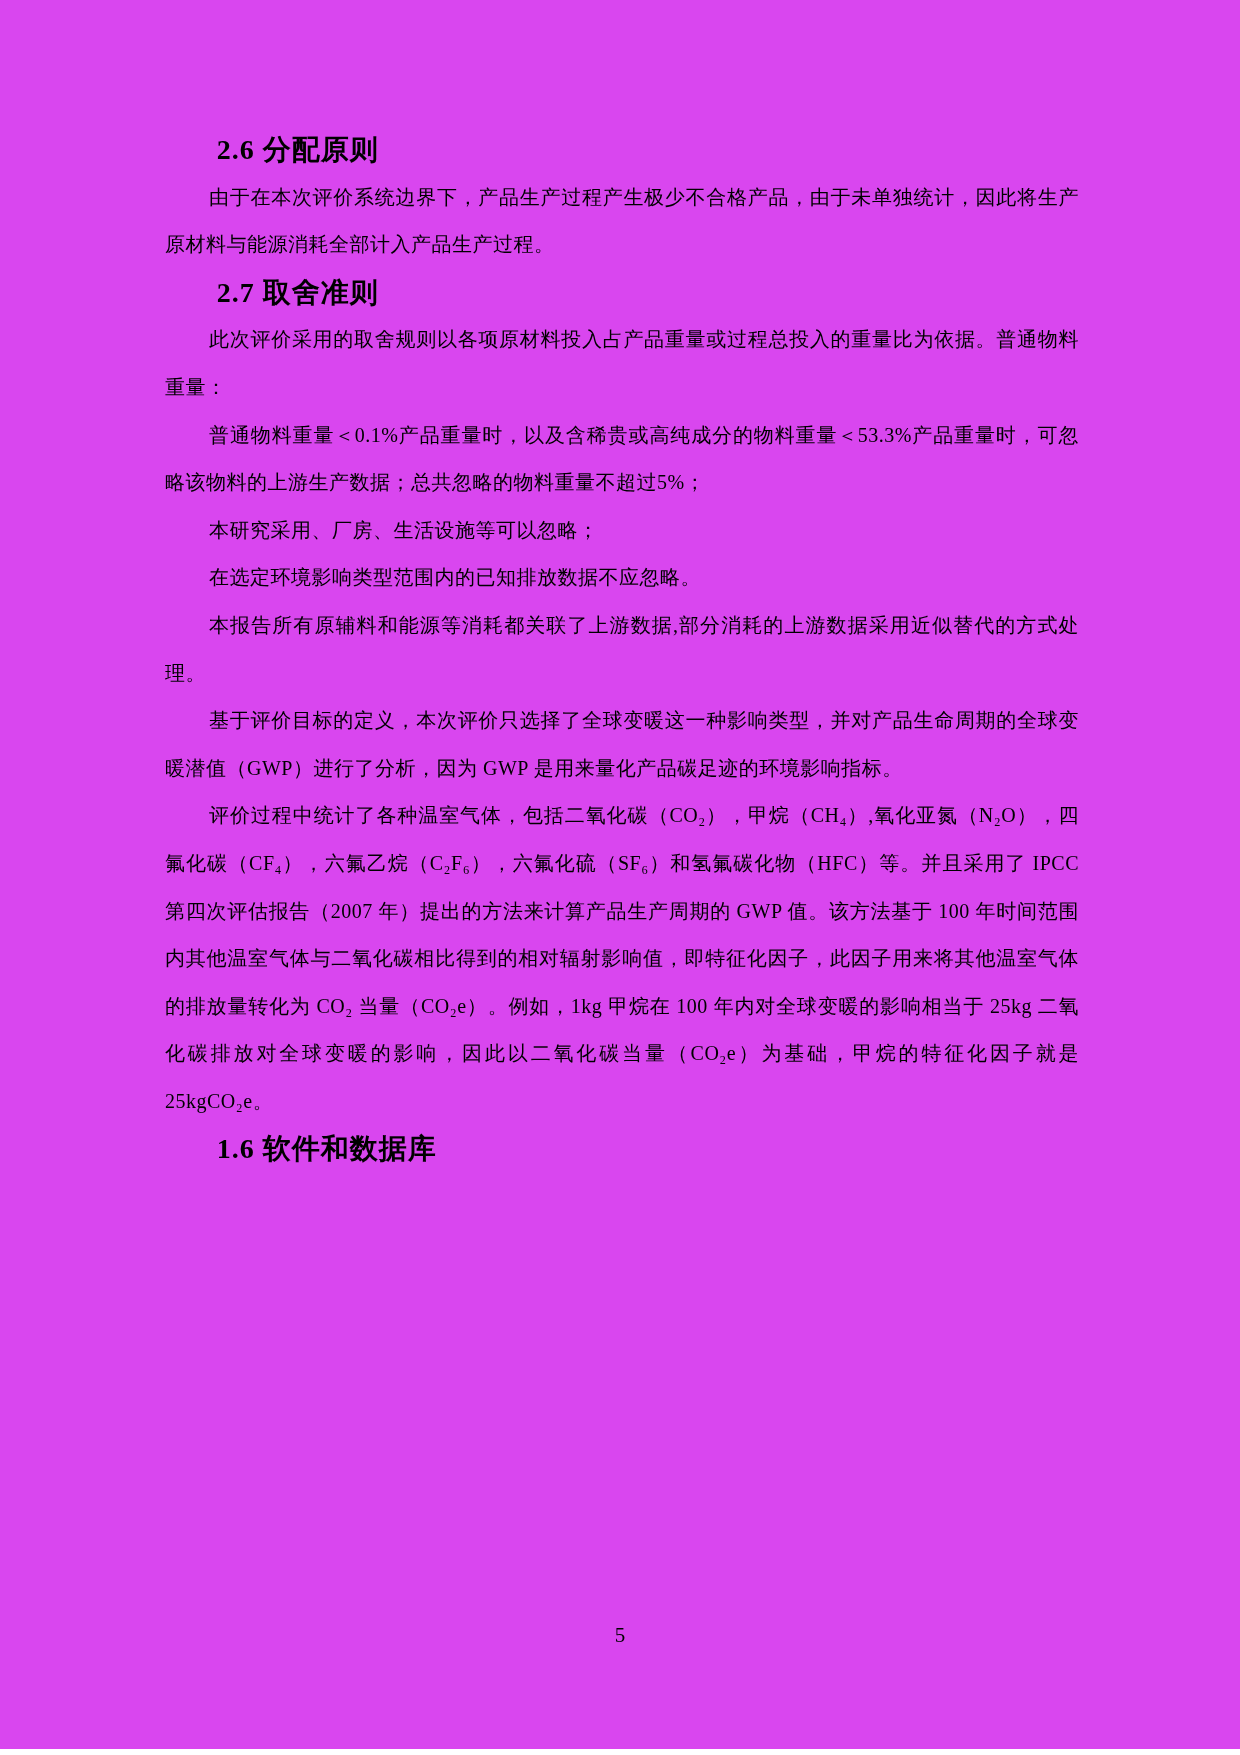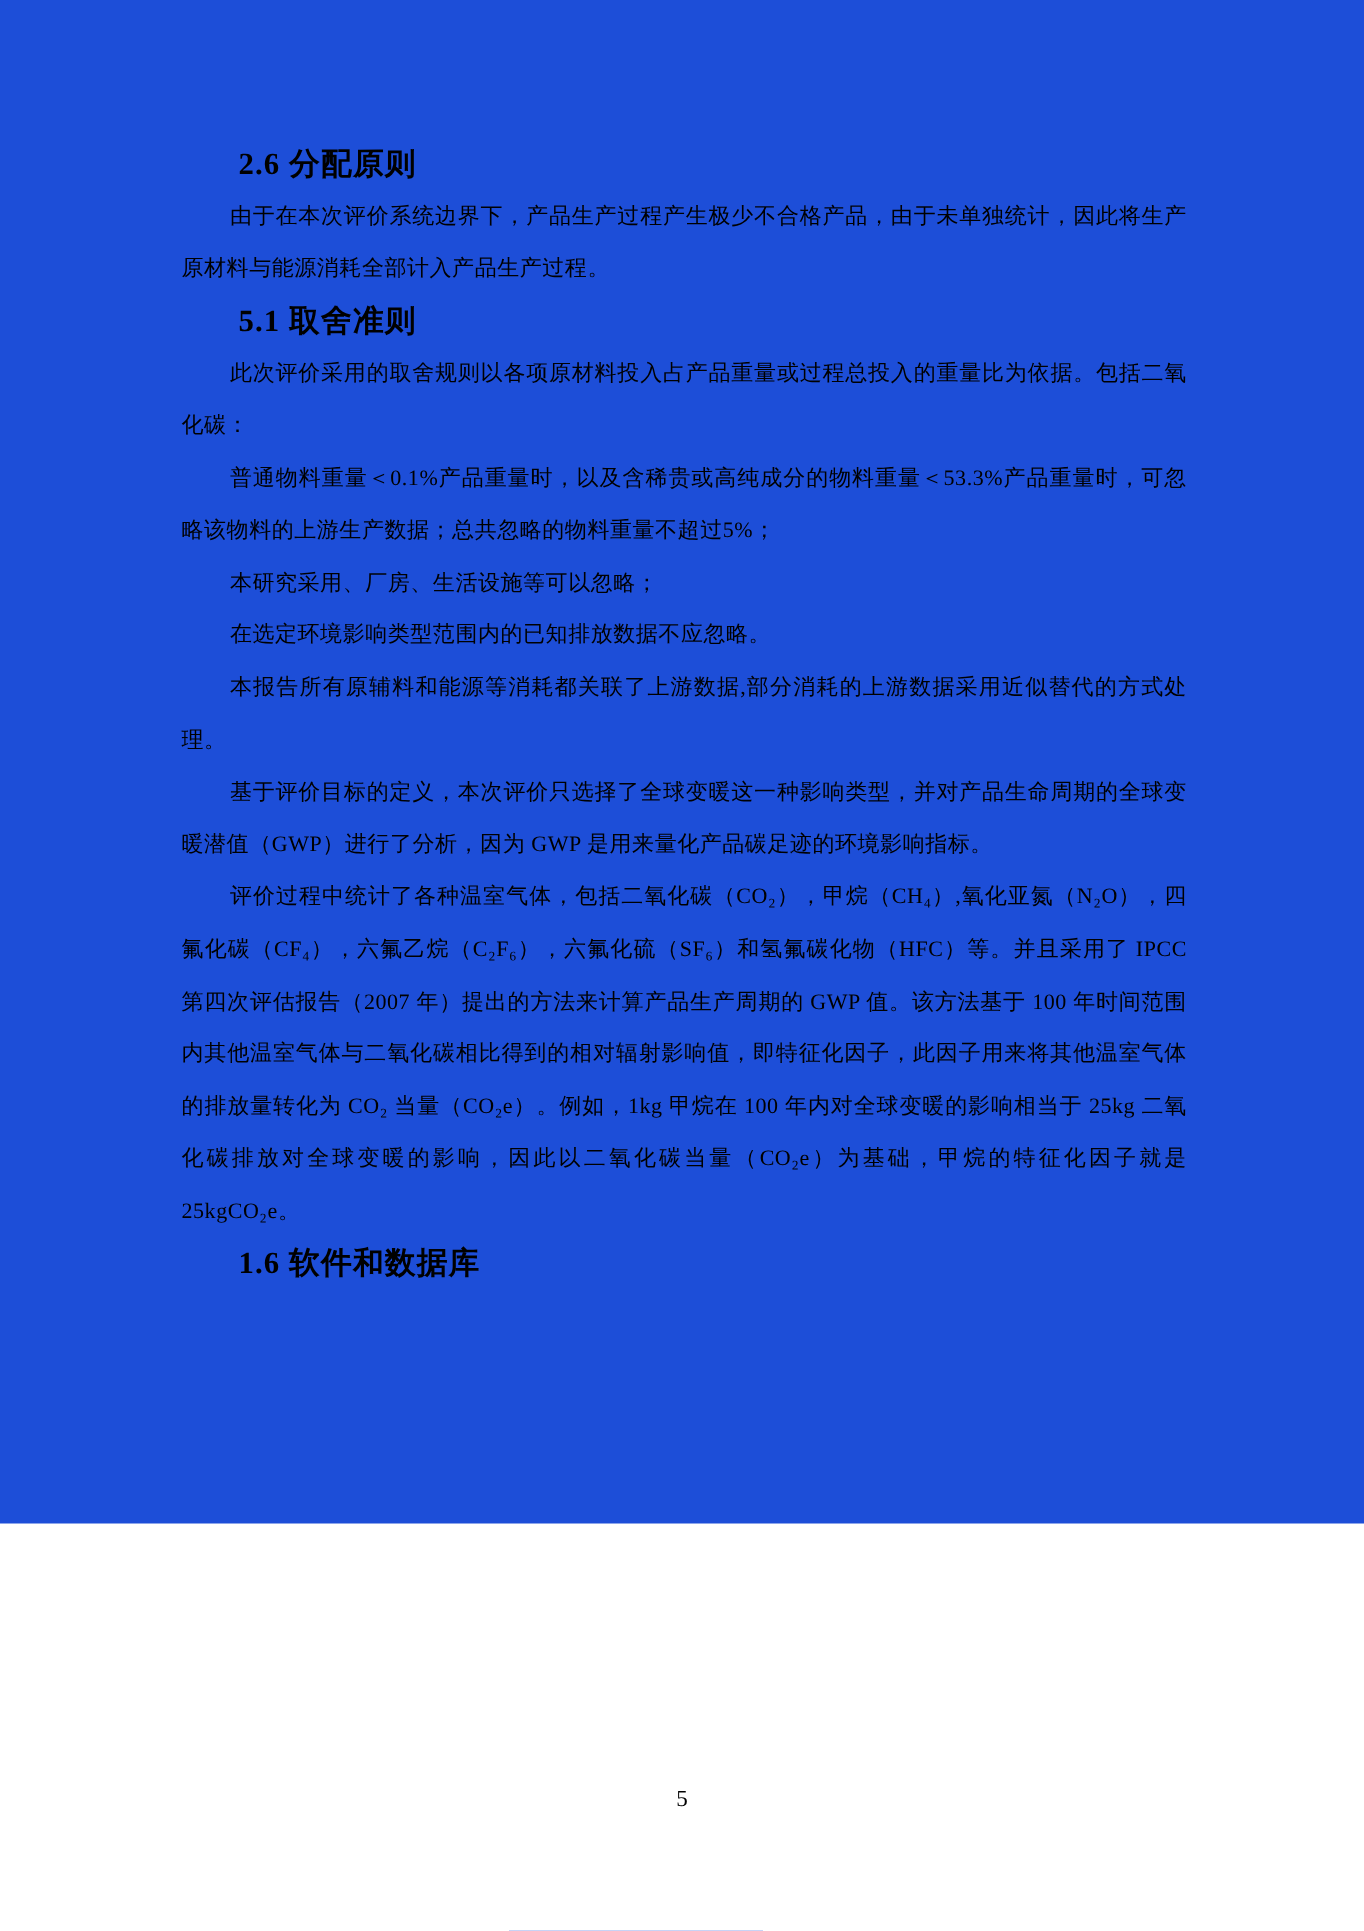--- a/index.html
+++ b/index.html
@@ -13,22 +13,22 @@
     position: relative;
     font-family: "Liberation Serif", "DejaVu Serif", serif;
     color: #000000;
     overflow: hidden;
   }
   .page {
     position: absolute;
     top: 0;
     left: 0;
     width: 1240px;
-    height: 1385px;
-    background: #1d4ed8;
+    height: 1749px;
+    background: #d946ef;
   }
   .content {
     position: absolute;
     top: 126px;
     left: 165px;
     width: 914px;
   }
   .block { margin: 0; }
   .heading {
     font-size: 28px;
@@ -54,22 +54,22 @@
     line-height: 26px;
   }
 </style>
 </head>
 <body>
 
 <div class="page">
   <div class="content">
     <h2 class="block heading">2.6 分配原则</h2>
     <p class="block para">由于在本次评价系统边界下，产品生产过程产生极少不合格产品，由于未单独统计，因此将生产原材料与能源消耗全部计入产品生产过程。</p>
-    <h2 class="block heading">5.1 取舍准则</h2>
-    <p class="block para">此次评价采用的取舍规则以各项原材料投入占产品重量或过程总投入的重量比为依据。包括二氧化碳：</p>
+    <h2 class="block heading">2.7 取舍准则</h2>
+    <p class="block para">此次评价采用的取舍规则以各项原材料投入占产品重量或过程总投入的重量比为依据。普通物料重量：</p>
     <p class="block para">普通物料重量＜0.1%产品重量时，以及含稀贵或高纯成分的物料重量＜53.3%产品重量时，可忽略该物料的上游生产数据；总共忽略的物料重量不超过5%；</p>
     <p class="block para">本研究采用、厂房、生活设施等可以忽略；</p>
     <p class="block para">在选定环境影响类型范围内的已知排放数据不应忽略。</p>
     <p class="block para">本报告所有原辅料和能源等消耗都关联了上游数据,部分消耗的上游数据采用近似替代的方式处理。</p>
     <p class="block para">基于评价目标的定义，本次评价只选择了全球变暖这一种影响类型，并对产品生命周期的全球变暖潜值（GWP）进行了分析，因为 GWP 是用来量化产品碳足迹的环境影响指标。</p>
     <p class="block para">评价过程中统计了各种温室气体，包括二氧化碳（CO₂），甲烷（CH₄）,氧化亚氮（N₂O），四氟化碳（CF₄），六氟乙烷（C₂F₆），六氟化硫（SF₆）和氢氟碳化物（HFC）等。并且采用了 IPCC 第四次评估报告（2007 年）提出的方法来计算产品生产周期的 GWP 值。该方法基于 100 年时间范围内其他温室气体与二氧化碳相比得到的相对辐射影响值，即特征化因子，此因子用来将其他温室气体的排放量转化为 CO₂ 当量（CO₂e）。例如，1kg 甲烷在 100 年内对全球变暖的影响相当于 25kg 二氧化碳排放对全球变暖的影响，因此以二氧化碳当量（CO₂e）为基础，甲烷的特征化因子就是 25kgCO₂e。</p>
     <h2 class="block heading">1.6 软件和数据库</h2>
   </div>
   <div class="page-number">5</div>
 </div>

